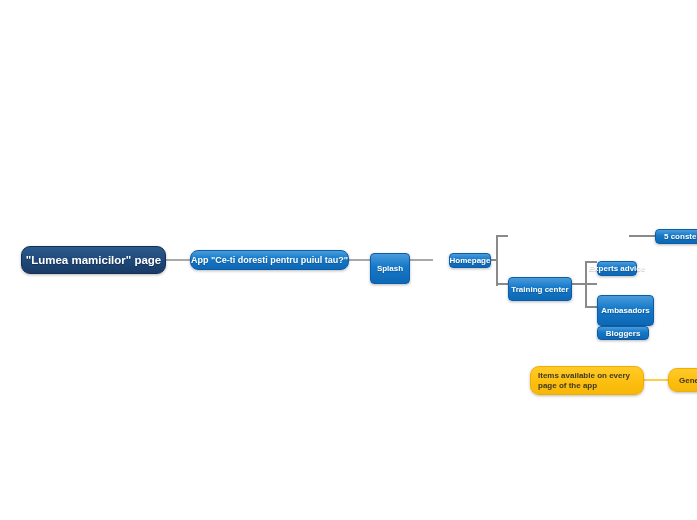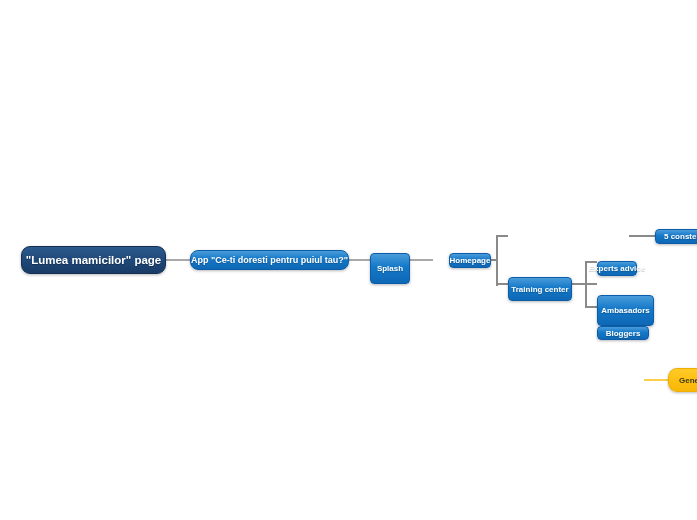--- a/index.html
+++ b/index.html
@@ -127,16 +127,17 @@
   <div class="node node-blue r4 fs8" id="n-constell">5 constella</div>
 
   <div class="node node-blue r4 fs8" id="n-training">Training center</div>
 
   <div class="node node-blue r4 fs8" id="n-experts">Experts advice</div>
 
   <div class="node node-blue r4 fs8" id="n-ambasadors">Ambasadors</div>
 
   <div class="node node-blue r4 fs8" id="n-bloggers">Bloggers</div>
 
+  <div class="node node-yellow" id="n-items">Items available on every page of the app</div>
 
   <div class="node node-yellow" id="n-general">Gene</div>
 
 </div>
 
 </body></html>

